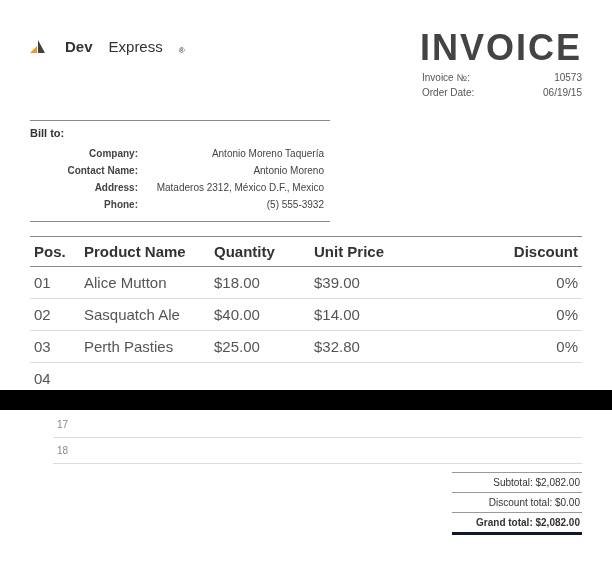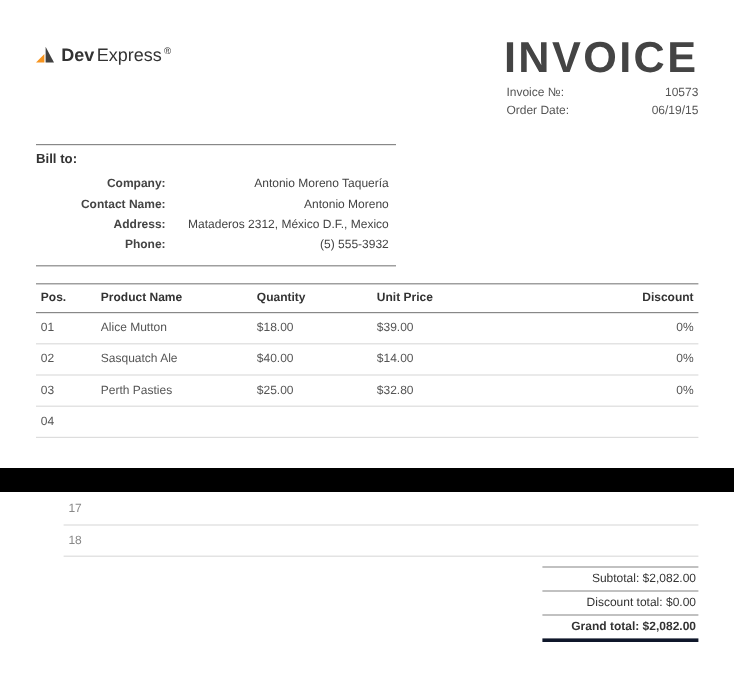--- a/index.html
+++ b/index.html
@@ -17,22 +17,22 @@
     padding: 30px 30px 0 30px;
   }
   .header {
     display: flex;
     justify-content: space-between;
     align-items: flex-start;
     margin-bottom: 20px;
   }
   .logo {
     display: flex;
-    align-items: flex-start;
-    gap: 2px;
+    align-items: flex-end;
+    gap: 16px;
     font-size: 15px;
     font-weight: 400;
     color: #333;
     margin-top: 8px;
   }
   .logo .mark {
     width: 16px;
     height: 16px;
     margin-right: 3px;
     position: relative;
@@ -88,21 +88,21 @@
   .billto-row .val {
     flex: 1;
     text-align: right;
     padding-right: 6px;
     color: #444;
   }
 
   .items-table {
     width: 100%;
     border-collapse: collapse;
-    font-size: 10px;
+    font-size: 15px;
   }
   .items-table thead th {
     border-top: 1px solid #888;
     border-bottom: 1px solid #888;
     text-align: left;
     font-weight: 700;
     padding: 6px 4px;
     color: #333;
   }
   .items-table thead th.right { text-align: right; }

